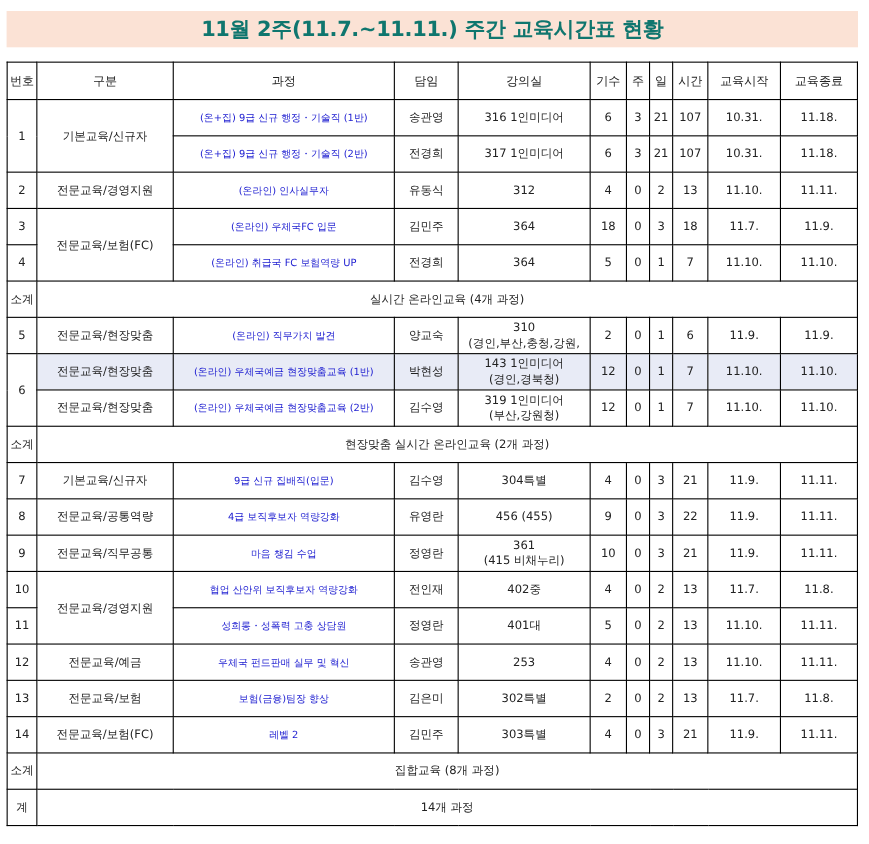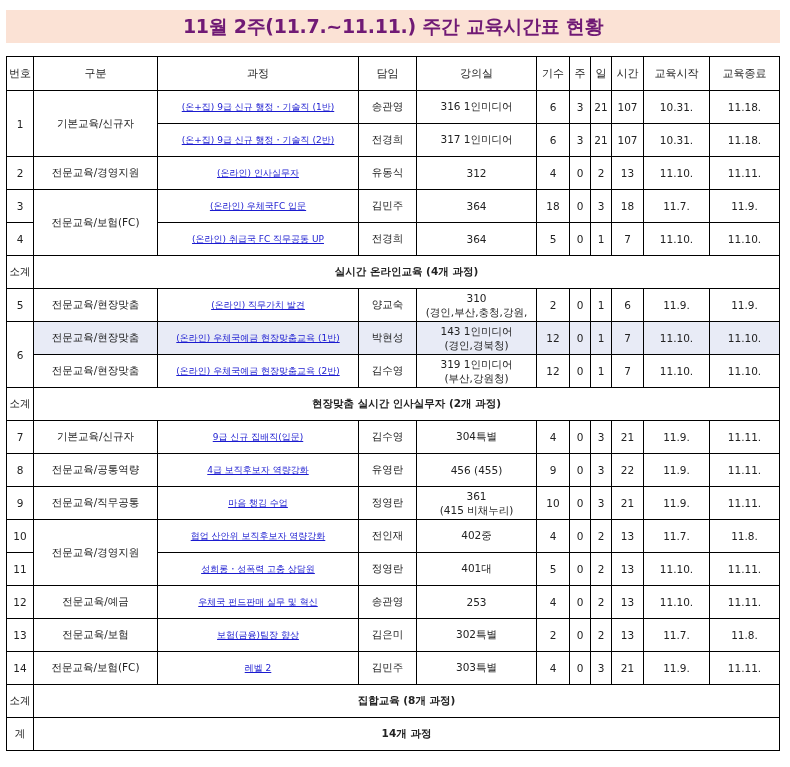--- a/index.html
+++ b/index.html
@@ -1,28 +1,28 @@
 <!DOCTYPE html>
 <html><head>
 <meta charset="utf-8">
 <style>
   html, body { margin:0; padding:0; background:#ffffff; }
   body { width:790px; height:767px; position:relative; overflow:hidden;
          font-family:"DejaVu Sans","Liberation Sans",sans-serif; color:#222; }
   .title-bar { position:absolute; left:6px; top:10px; width:774px; height:33px;
                background:#fbe2d5; display:flex; align-items:center; justify-content:center;
-               font-size:19px; font-weight:bold; color:#701a75; letter-spacing:-0.3px; }
+               font-size:19px; font-weight:bold; color:#0f766e; letter-spacing:-0.3px; }
   table.sched { position:absolute; left:6px; top:56px; border-collapse:collapse;
                 table-layout:fixed; width:773px; font-size:10.5px; }
   table.sched td, table.sched th { border:1px solid #000; text-align:center; vertical-align:middle;
                 padding:0; overflow:hidden; white-space:nowrap; }
   table.sched th { font-weight:normal; height:33px; font-size:11px; }
   table.sched td { height:32px; }
-  .link { color:#1b1bd0; text-decoration:underline; font-size:9px; }
-  .sub td { font-weight:bold; }
+  .link { color:#1b1bd0; font-size:9px; }
+  .sub td { font-weight:normal; }
   .sub td.lbl { font-weight:normal; }
   .two { line-height:14px; white-space:normal; }
   tr.hl td.hlc { background:#e8ebf6; }
   .hlband { position:absolute; left:0; top:321px; width:790px; height:32px; background:#e8ebf6; z-index:-1; }
 </style>
 </head>
 <body>
 
 <div class="hlband"></div>
 <div class="title-bar">11월 2주(11.7.~11.11.) 주간 교육시간표 현황</div>
@@ -107,21 +107,21 @@
       <td>18</td>
       <td>0</td>
       <td>3</td>
       <td>18</td>
       <td>11.7.</td>
       <td>11.9.</td>
     </tr>
 
     <tr>
       <td>4</td>
-      <td><span class="link">(온라인) 취급국 FC 직무공통 UP</span></td>
+      <td><span class="link">(온라인) 취급국 FC 보험역량 UP</span></td>
       <td>전경희</td>
       <td>364</td>
       <td>5</td>
       <td>0</td>
       <td>1</td>
       <td>7</td>
       <td>11.10.</td>
       <td>11.10.</td>
     </tr>
 
@@ -175,21 +175,21 @@
       <td>12</td>
       <td>0</td>
       <td>1</td>
       <td>7</td>
       <td>11.10.</td>
       <td>11.10.</td>
     </tr>
 
     <tr class="sub">
       <td class="lbl">소계</td>
-      <td colspan="10">현장맞춤 실시간 인사실무자 (2개 과정)</td>
+      <td colspan="10">현장맞춤 실시간 온라인교육 (2개 과정)</td>
     </tr>
 
     <tr>
       <td>7</td>
       <td>기본교육/신규자</td>
       <td><span class="link">9급 신규 집배직(입문)</span></td>
       <td>김수영</td>
       <td>304특별</td>
       <td>4</td>
       <td>0</td>

